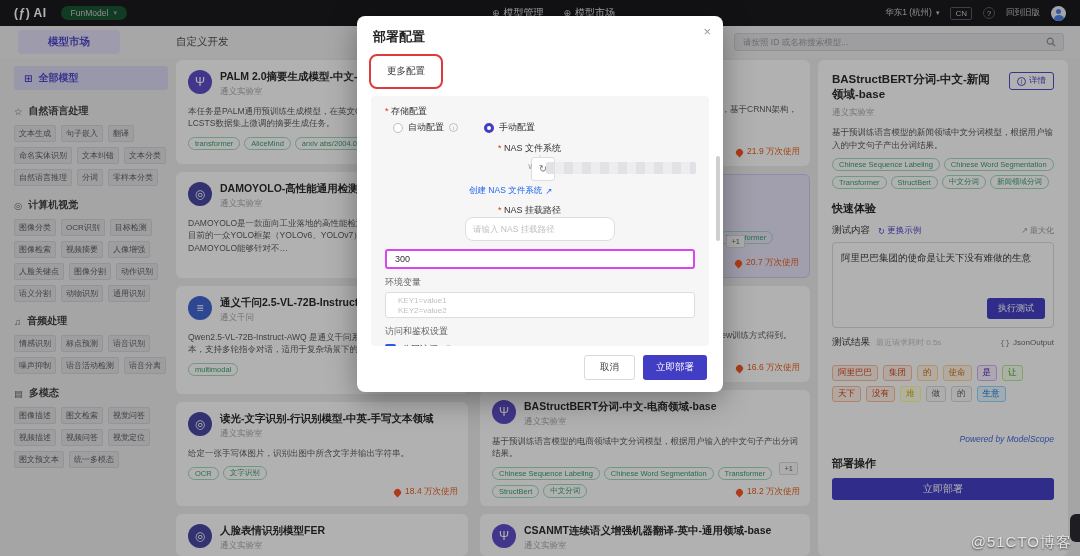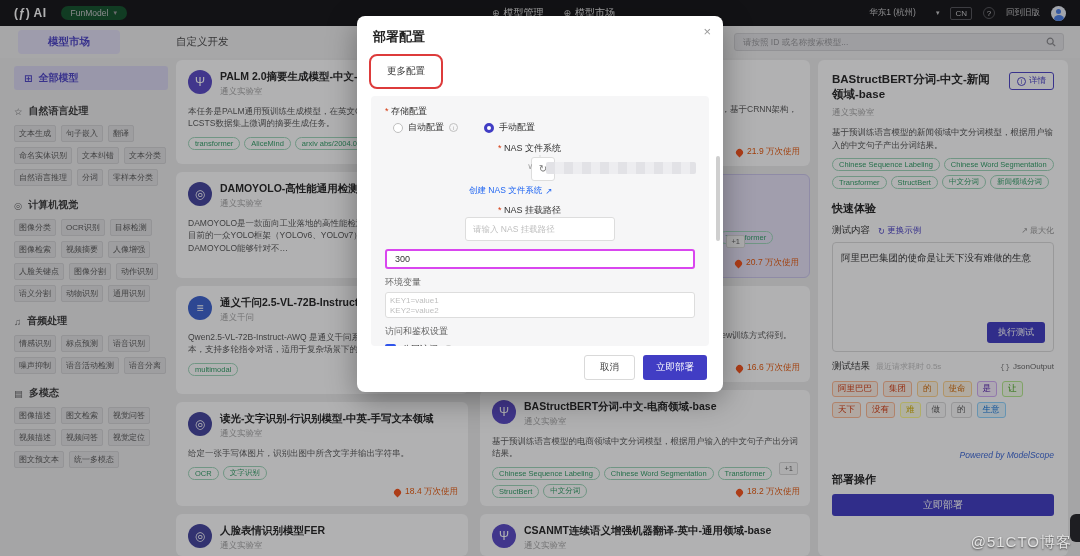--- a/index.html
+++ b/index.html
@@ -8,21 +8,21 @@
 
   
   #topbar { position:absolute; left:0; top:0; width:1080px; height:26px; background:#161618; display:flex; align-items:center; padding:0 14px; z-index:10; }
   .logo { color:#fff; font-weight:bold; font-size:12px; letter-spacing:0.5px; }
   .ws-pill { margin-left:14px; background:#14532d; color:#c9c9cc; font-size:8.5px; border-radius:9px; padding:2px 10px; display:flex; align-items:center; gap:5px; }
   .ws-pill .caret { font-size:7px; color:#9a9a9e; }
   .topnav { position:absolute; left:492px; display:flex; gap:20px; }
   .topnav .tn { color:#ececec; font-size:10px; display:flex; align-items:center; gap:4px; }
   .tn-ic { font-size:9px; color:#d8d8d8; }
   .top-right { margin-left:auto; display:flex; align-items:center; gap:11px; color:#c7c7ca; font-size:8.5px; }
-  .region { display:flex; gap:20px; align-items:center; }
+  .region { display:flex; gap:4px; align-items:center; }
   .cn-box { border:1px solid #55555a; border-radius:2px; padding:1px 4px; font-size:8px; }
   .help-c { width:12px; height:12px; border:1px solid #55555a; border-radius:50%; text-align:center; line-height:11px; font-size:8px; }
   .avatar { width:15px; height:15px; border-radius:50%; background:#e8ecf5; position:relative; overflow:hidden; }
   .avatar::before { content:""; position:absolute; left:5px; top:3px; width:5px; height:5px; border-radius:50%; background:#4a7fe8; }
   .avatar::after { content:""; position:absolute; left:2.5px; top:9px; width:10px; height:8px; border-radius:50%; background:#4a7fe8; }
 
   
   #tabrow { position:absolute; left:0; top:26px; width:1080px; height:32px; background:#f0f0f1; display:flex; align-items:center; padding:0 18px; }
   .tab { font-size:10.5px; padding:5px 30px; border-radius:4px; color:#4c4c4c; }
   .tab.active { background:#e3e0f6; color:#4f46c8; font-weight:bold; }
@@ -65,26 +65,26 @@
   .p-titlerow { display:flex; justify-content:space-between; align-items:flex-start; }
   .p-title { font-size:11.5px; font-weight:bold; color:#262626; width:168px; line-height:1.3; }
   .detail-btn { display:flex; align-items:center; gap:3px; border:1px solid #4f46c8; color:#4f46c8; border-radius:3px; padding:2px 7px; font-size:8.5px; background:#fff; }
   .info-ic { width:9px; height:9px; border:1px solid currentColor; border-radius:50%; font-size:6.5px; line-height:8px; text-align:center; display:inline-block; }
   .p-org { font-size:8.5px; color:#a6a6a6; margin-top:5px; }
   .p-desc { font-size:8.5px; color:#555; margin-top:7px; line-height:1.5; }
   .p-sec { font-size:11px; font-weight:bold; color:#262626; margin-top:12px; }
   .t-row { display:flex; align-items:center; margin-top:8px; font-size:9.5px; color:#333; }
   .link-p { color:#4f46c8; font-size:8.5px; margin-left:8px; display:flex; align-items:center; gap:2px; }
   .maxi { margin-left:auto; color:#999; font-size:8px; display:flex; align-items:center; gap:2px; }
-  .testbox { margin-top:5px; height:110px; border:1px solid #dcdcdc; border-radius:4px; padding:8px; position:relative; font-size:9.5px; color:#333; line-height:1.5; }
+  .testbox { margin-top:5px; height:86px; border:1px solid #dcdcdc; border-radius:4px; padding:8px; position:relative; font-size:9.5px; color:#333; line-height:1.5; }
   .runbtn { position:absolute; right:8px; bottom:8px; background:#413dc4; color:#fff; font-size:9px; border:none; border-radius:3px; padding:4px 11px; }
   .hint { font-size:8px; color:#c2c2c2; margin-left:6px; font-weight:normal; }
   .jsonout { margin-left:auto; font-size:8px; color:#666; display:flex; align-items:center; gap:3px; }
   .curly { font-family:"Liberation Mono","DejaVu Sans Mono",monospace; font-size:8px; color:#888; }
-  .rchips { display:flex; flex-wrap:wrap; gap:5px; margin-top:8px; }
+  .rchips { display:flex; flex-wrap:wrap; gap:5px; margin-top:16px; }
   .rc { font-size:8.5px; border:1px solid #d9d9d9; border-radius:3px; padding:1px 5px; background:#fafafa; color:#595959; }
   .rc[data-color="red"]    { color:#d4380d; background:#fff2e8; border-color:#ffbb96; }
   .rc[data-color="orange"] { color:#d46b08; background:#fff7e6; border-color:#ffd591; }
   .rc[data-color="yellow"] { color:#d4b106; background:#feffe6; border-color:#fffb8f; }
   .rc[data-color="green"]  { color:#389e0d; background:#f6ffed; border-color:#b7eb8f; }
   .rc[data-color="blue"]   { color:#096dd9; background:#e6f7ff; border-color:#91d5ff; }
   .rc[data-color="purple"] { color:#531dab; background:#f9f0ff; border-color:#d3adf7; }
   .powered { text-align:right; margin-top:32px; font-size:8.5px; font-style:italic; color:#3f6ad8; }
   .deploybtn { margin-top:7px; width:100%; height:22px; background:#413dc4; color:#fff; font-size:10px; border:none; border-radius:3px; }
 
@@ -102,25 +102,25 @@
   .radios { display:flex; gap:26px; margin:3px 0 8px 8px; font-size:9px; color:#333; }
   .radio { display:flex; align-items:center; gap:5px; }
   .rdot { width:10px; height:10px; border-radius:50%; border:1px solid #bfbfbf; background:#fff; }
   .rdot.on { border:3px solid #413dc4; }
   .ginfo { width:9px; height:9px; border:1px solid #c0c0c0; color:#aaa; border-radius:50%; font-size:6px; line-height:8px; text-align:center; }
   .selbox { flex:1; height:24px; border:1px solid #ddd; border-radius:3px; background:#fff; position:relative; }
   .blurval { position:absolute; left:6px; top:6px; width:150px; height:12px; border-radius:2px; background:repeating-linear-gradient(90deg,#e2e2e6 0 9px,#ededf0 9px 18px); }
   .selcaret { position:absolute; right:7px; top:6px; color:#a0a0a0; font-size:8px; }
   .refresh { width:24px; height:24px; margin-left:6px; border:1px solid #ddd; border-radius:3px; background:#fff; color:#777; font-size:10px; line-height:22px; text-align:center; }
   .linkrow { margin:-3px 0 7px 84px; font-size:8.5px; color:#2468f2; display:flex; align-items:center; gap:3px; }
-  .tinput { width:150px; height:24px; border:1px solid #ddd; border-radius:3px; background:#fff; font-size:8.5px; color:#333; padding:0 7px; font-family:inherit; outline:none; }
+  .tinput { width:150px; height:24px; border:1px solid #ddd; border-radius:8px; background:#fff; font-size:8.5px; color:#333; padding:0 7px; font-family:inherit; outline:none; }
   .tinput::placeholder { color:#bfbfbf; }
   .wide-label { font-size:9px; color:#666; margin-bottom:3px; }
   .winput { width:100%; height:20px; border:2px solid #d946ef; border-radius:3px; background:#fff; font-size:9px; color:#333; padding:0 8px; margin-bottom:7px; font-family:inherit; outline:none; }
-  .envbox { width:100%; height:26px; border:1px solid #ddd; border-radius:3px; background:#fff; font-size:8px; color:#bfbfbf; padding:3px 4px; line-height:1.25; margin-bottom:7px; }
+  .envbox { width:100%; height:26px; border:1px solid #ddd; border-radius:3px; background:#fff; font-size:8px; color:#bfbfbf; padding:3px 12px; line-height:1.25; margin-bottom:7px; }
   .cbrow { display:flex; align-items:center; gap:6px; font-size:9px; color:#333; margin-bottom:6px; }
   .cbx { width:11px; height:11px; background:#2f54eb; border-radius:2px; color:#fff; font-size:8px; line-height:11px; text-align:center; }
   .m-footer { position:absolute; right:16px; bottom:12px; display:flex; gap:8px; z-index:5;border-radius:6px; }
   .btn-cancel { background:#fff; border:1px solid #d9d9d9; border-radius:3px; color:#444; font-size:9.5px; padding:5px 15px; }
   .btn-primary { background:#413dc4; border:none; border-radius:3px; color:#fff; font-size:9.5px; padding:5px 13px; }
   .m-scroll { position:absolute; right:3px; top:140px; width:4px; height:85px; background:#cfcfcf; border-radius:2px; }
 
   
   #watermark { position:absolute; right:8px; bottom:4px; z-index:80; font-size:15px; color:#e3e3e3; text-shadow:0 1px 2px rgba(0,0,0,0.65); letter-spacing:1px; }
   #edge-widget { position:absolute; right:0; top:514px; width:10px; height:28px; background:#1e1e22; border-radius:6px 0 0 6px; z-index:55; }

